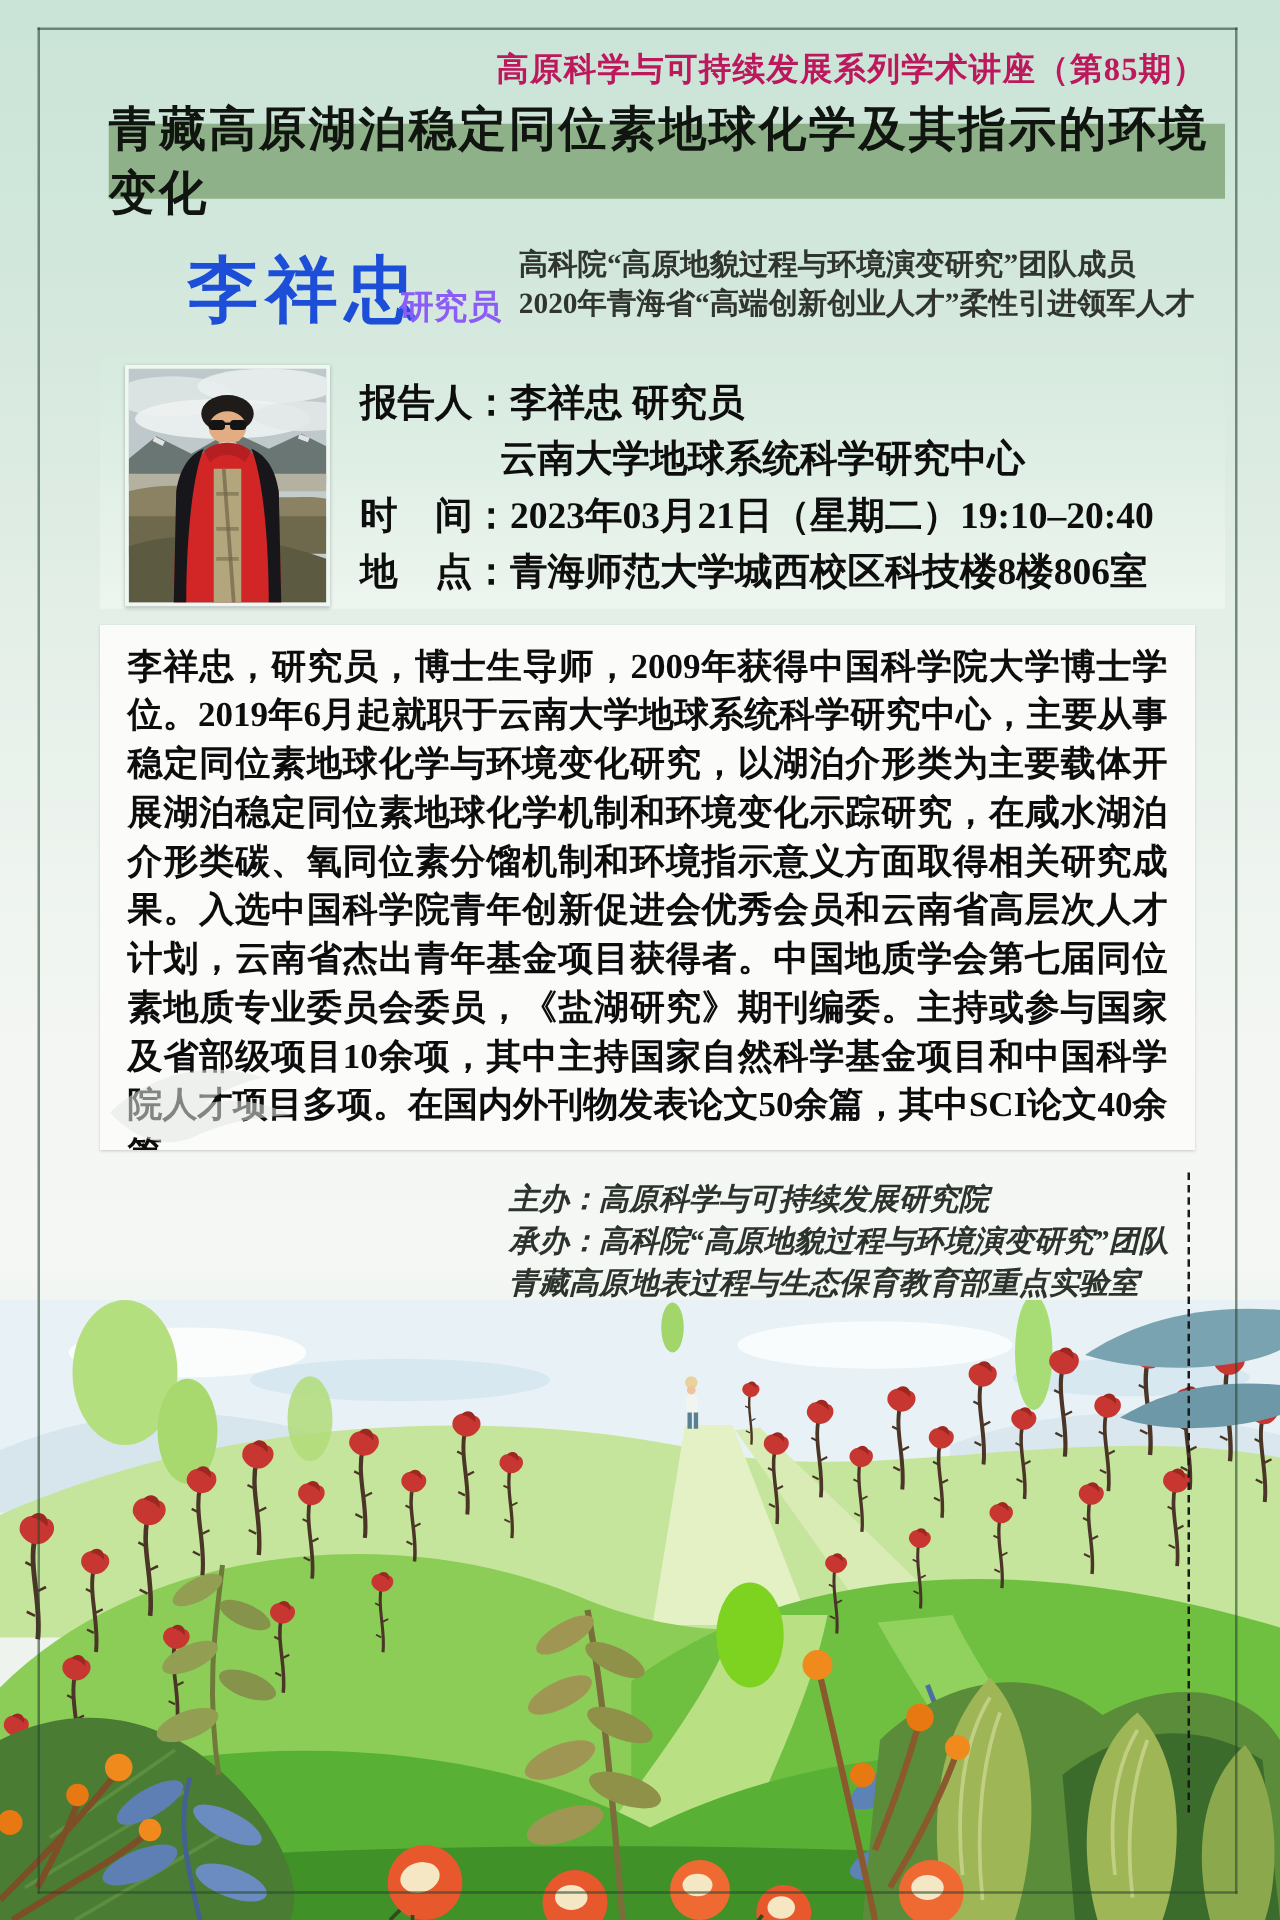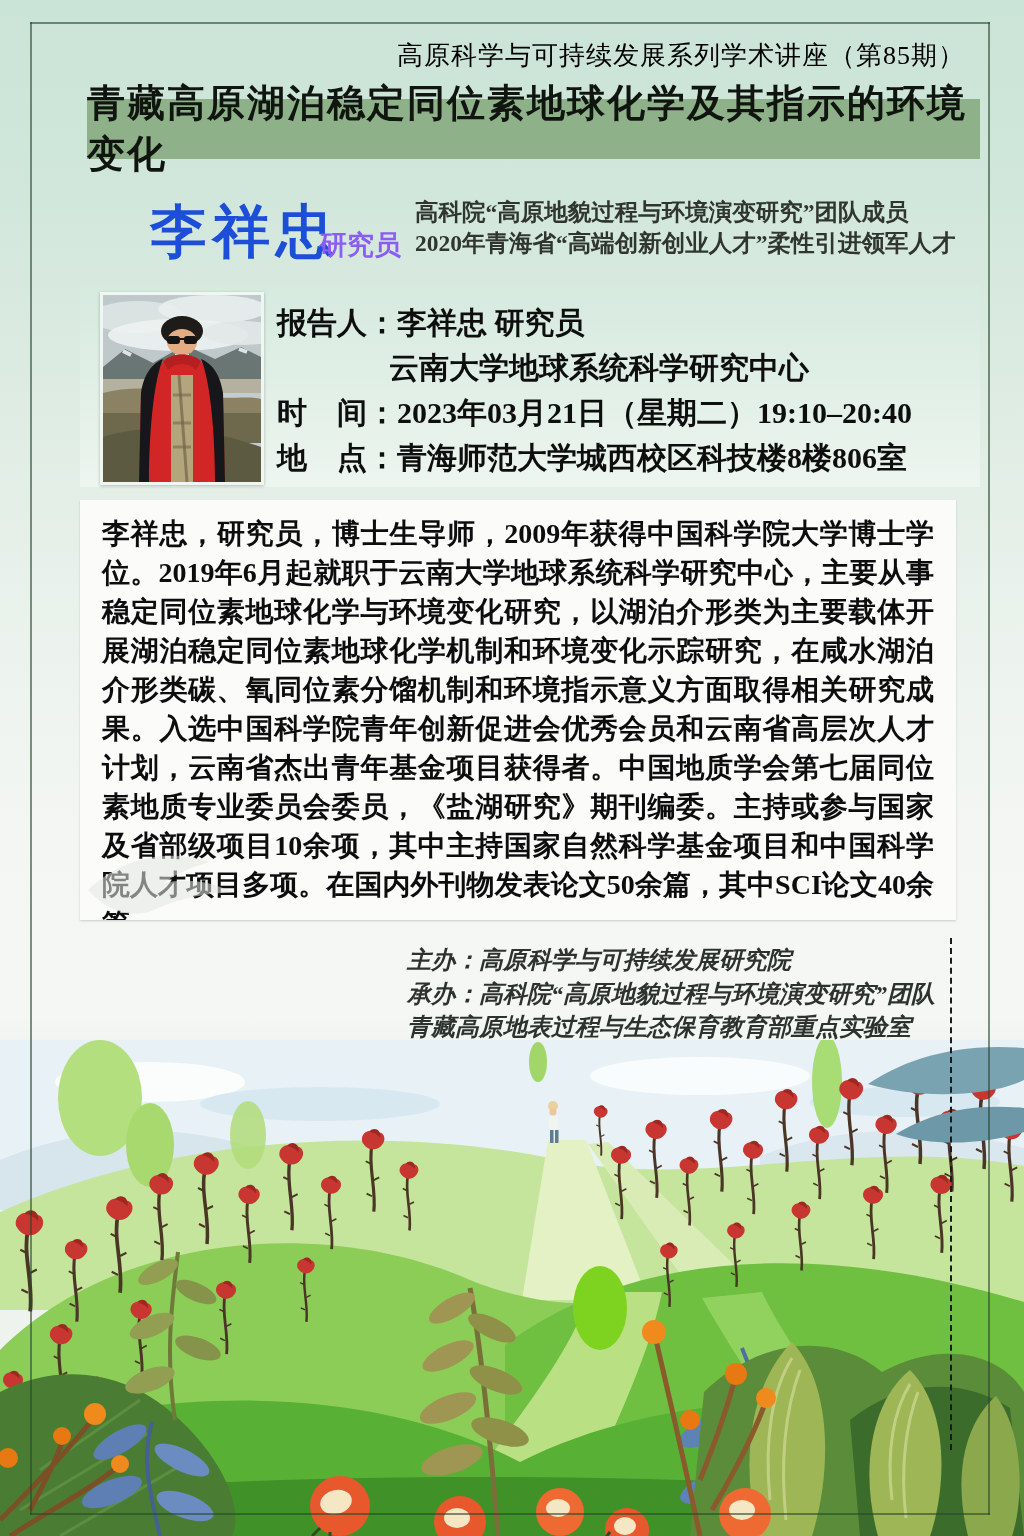--- a/index.html
+++ b/index.html
@@ -7,34 +7,34 @@
     width:1024px;height:1536px;position:relative;overflow:hidden;
     font-family:"Liberation Serif","DejaVu Serif",serif;
     background:linear-gradient(180deg,#cbe4d8 0%,#cfe6da 10%,#dcebe2 24%,#eaf2ec 40%,#f3f6f3 54%,#f4f7f4 66%,#eef3ee 70%);
   }
   .abs{position:absolute;}
   
   .frame{position:absolute;background:rgba(42,72,48,.6);z-index:6;}
   .dashline{position:absolute;left:950px;top:938px;height:512px;width:0;
     border-left:2.5px dashed #1b1b1b;z-index:5;}
   
-  .series{top:38px;right:59px;font-size:26px;font-weight:normal;color:#000000;letter-spacing:1px;z-index:7;}
+  .series{top:38px;right:59px;font-size:26px;font-weight:bold;color:#be185d;letter-spacing:1px;z-index:7;}
   .titleband{left:87px;top:99px;width:893px;height:60px;background:#8eb189;
     display:flex;align-items:center;justify-content:flex-end;z-index:7;}
   .titleband span{font-size:38px;font-weight:bold;color:#101510;letter-spacing:2px;}
   .spk-name{left:150px;top:194px;font-size:57px;font-weight:bold;color:#1d4ed8;letter-spacing:6px;z-index:7;text-align:right;}
   .spk-rank{left:320px;top:227px;font-size:27px;font-weight:bold;color:#8b5cf6;z-index:7;}
   .honors{left:415px;top:197px;width:548px;text-align:left;z-index:7;}
   .honors div{font-size:23.5px;font-weight:bold;color:#30362f;line-height:31px;white-space:nowrap;}
   
   .infobox{left:80px;top:284px;width:900px;height:203px;
     background:linear-gradient(180deg,#d6eade 0%,#e2f0e7 55%,#edf5ef 100%);z-index:7;}
   .photo{position:absolute;left:20px;top:8px;width:158px;height:187px;
     border:3px solid #eef7f1;box-shadow:0 1px 3px rgba(0,0,0,.25);background:#c3ccce;}
-  .inforows{position:absolute;left:197px;top:16px;width:690px;}
+  .inforows{position:absolute;left:208px;top:16px;width:690px;}
   .inforow{font-size:30px;font-weight:bold;color:#0e0e0e;line-height:45px;white-space:nowrap;}
   .inforow.indent{margin-left:112px;}
   
   .biobox{left:80px;top:500px;width:876px;height:420px;background:#fbfcfa;
     box-shadow:0 1px 2px rgba(120,130,120,.35);box-sizing:border-box;
     padding:14px 22px 0 22px;overflow:hidden;z-index:7;}
   .biobox p{margin:0;font-size:28px;font-weight:bold;color:#0d0d0d;line-height:39px;
     text-align:justify;text-justify:inter-character;}
   .birdmark{position:absolute;left:8px;bottom:-6px;opacity:.55;}
   

